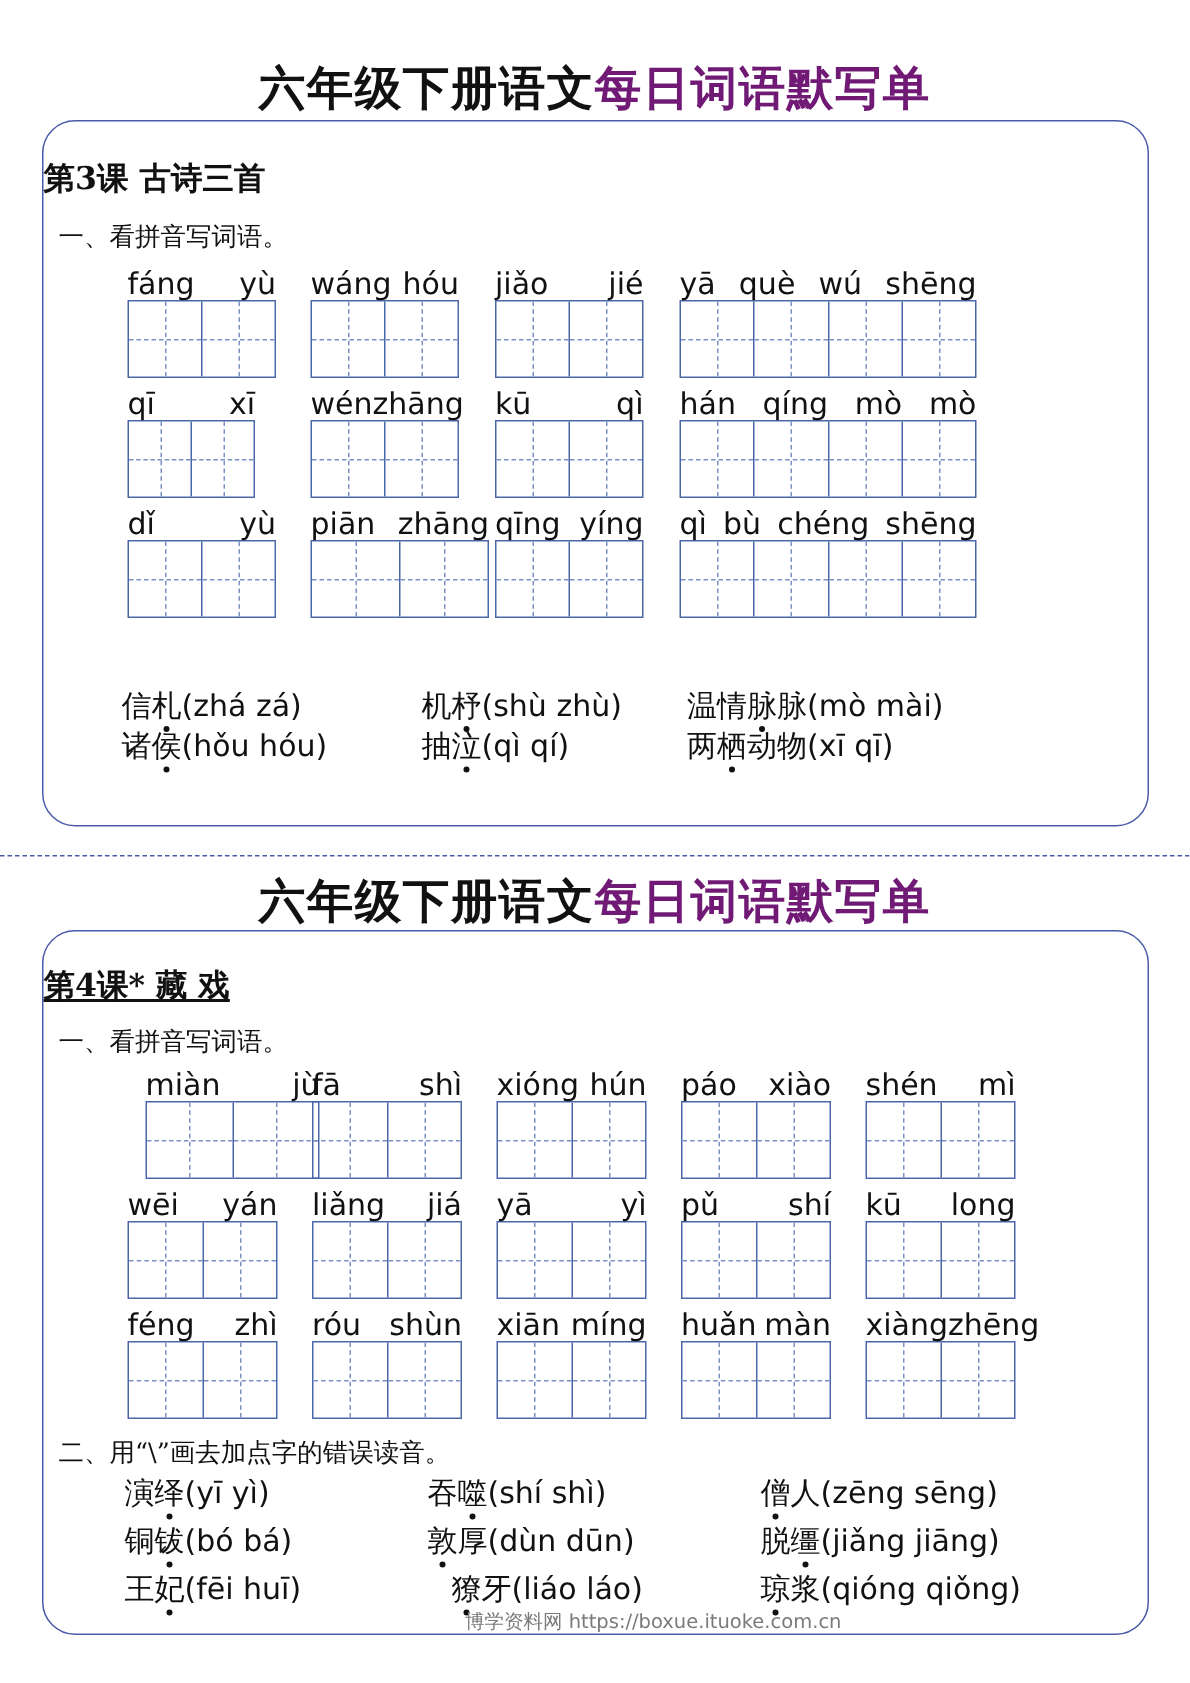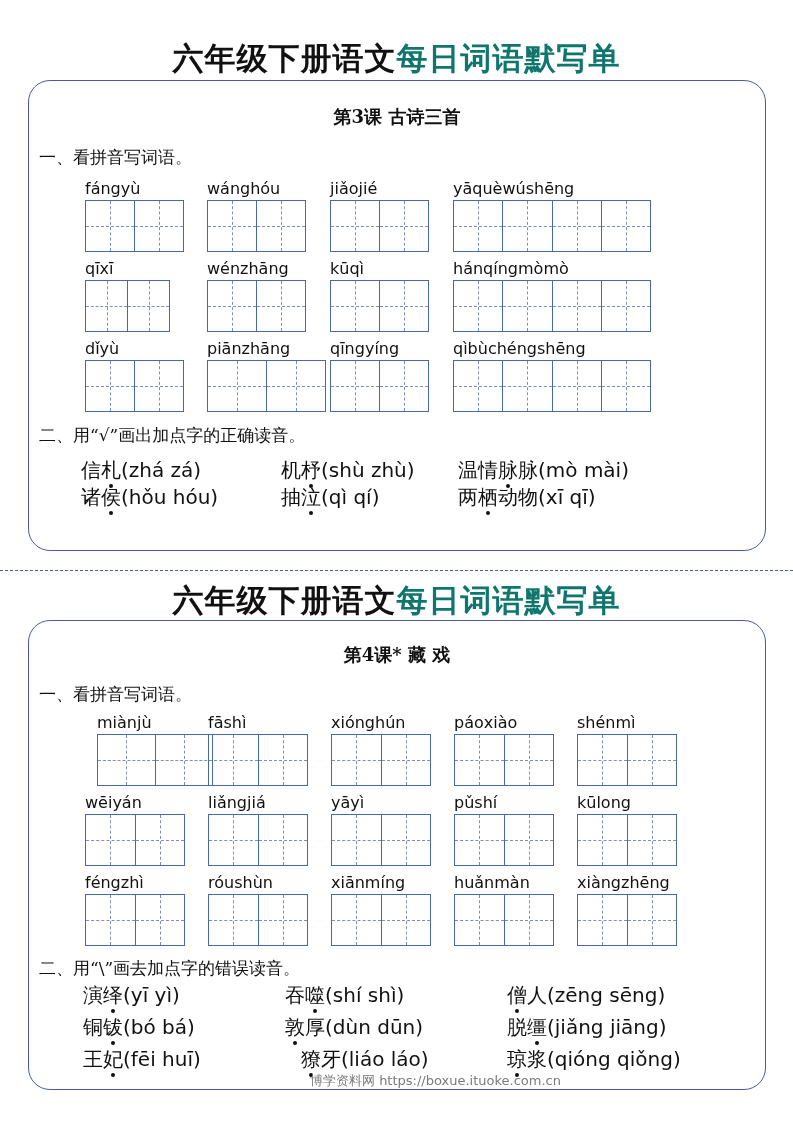--- a/index.html
+++ b/index.html
@@ -1,23 +1,23 @@
 <!DOCTYPE html>
 <html><head>
 <meta charset="utf-8">
 <style>
   html,body{margin:0;padding:0;background:#fff;}
   body{width:793px;height:1122px;position:relative;overflow:hidden;font-family:"DejaVu Sans",sans-serif;color:#111;}
   .main-title{position:absolute;left:0;width:793px;text-align:center;font-family:"DejaVu Serif",serif;font-weight:bold;font-size:31px;letter-spacing:1px;}
-  .main-title .red{color:#0f766e;}
+  .main-title .red{color:#701a75;}
   .panel{position:absolute;left:28px;width:738px;border:1.5px solid #4b5aa8;border-radius:22px;box-sizing:border-box;}
-  .lesson{position:absolute;left:0;width:100%;text-align:center;font-family:"DejaVu Serif",serif;font-weight:bold;font-size:18px;}
+  .lesson{position:absolute;left:0;width:100%;font-family:"DejaVu Serif",serif;font-weight:bold;font-size:21px;}
   .sec{position:absolute;left:10px;font-size:17px;font-family:"DejaVu Serif",serif;}
   .word{position:absolute;}
-  .py{display:flex;justify-content:flex-start;font-family:"DejaVu Sans",sans-serif;font-size:16px;height:22px;line-height:22px;white-space:nowrap;}
+  .py{display:flex;justify-content:space-between;font-family:"DejaVu Sans",sans-serif;font-size:20px;height:22px;line-height:22px;white-space:nowrap;}
   .grid{display:flex;border:1.5px solid #4a68a8;box-sizing:border-box;height:52px;}
   .cell{flex:1;position:relative;border-left:1.5px solid #4a68a8;}
   .cell:first-child{border-left:none;}
   .cell::before{content:"";position:absolute;left:50%;top:0;bottom:0;border-left:1px dashed #7a8fc2;}
   .cell::after{content:"";position:absolute;top:50%;left:0;right:0;border-top:1px dashed #7a8fc2;}
   .q{position:absolute;font-size:20px;white-space:nowrap;}
   .q .dot{position:relative;}
   .q .dot::after{content:"";position:absolute;left:50%;bottom:-6px;width:4px;height:4px;margin-left:-2px;border-radius:50%;background:#111;}
   .divider{position:absolute;left:0;width:793px;top:570px;border-top:1.5px dashed #4b5aa8;}
   .watermark{position:absolute;left:0;width:793px;text-align:center;top:1072px;font-size:13px;color:#7a7a7a;padding-left:39px;}
@@ -158,38 +158,37 @@
           <span>shēng</span>
         </div>
         <div class="grid">
           <div class="cell"></div>
           <div class="cell"></div>
           <div class="cell"></div>
           <div class="cell"></div>
         </div>
       </div>
     </div>
-  <div class="sec" style="top:343px;">二、用“√”画出加点字的正确读音。</div>
   <div id="s1q">
       <div class="q" style="left: 52px; top: 376px;"><span>信</span><span class="dot">札</span><span></span><span>(zhá   zá)</span></div>
       <div class="q" style="left: 252px; top: 376px;"><span>机</span><span class="dot">杼</span><span></span><span>(shù   zhù)</span></div>
       <div class="q" style="left: 429px; top: 376px;"><span>温情</span><span class="dot">脉</span><span>脉</span><span>(mò   mài)</span></div>
       <div class="q" style="left: 52px; top: 403px;"><span>诸</span><span class="dot">侯</span><span></span><span>(hǒu   hóu)</span></div>
       <div class="q" style="left: 252px; top: 403px;"><span>抽</span><span class="dot">泣</span><span></span><span>(qì   qí)</span></div>
       <div class="q" style="left: 429px; top: 403px;"><span>两</span><span class="dot">栖</span><span>动物</span><span>(xī   qī)</span></div>
     </div>
 </div>
 
 <div class="divider"></div>
 
 <div class="main-title" style="top:580px;">
   <span>六年级下册语文</span><span class="red">每日词语默写单</span>
 </div>
 <div class="panel" style="top:620px;height:470px;">
-  <div class="lesson" style="top:22px;">第4课*  藏  戏</div>
+  <div class="lesson" style="top:22px;text-decoration:underline;">第4课*  藏  戏</div>
   <div class="sec" style="top:62px;">一、看拼音写词语。</div>
   <div id="s2grid">
       <div class="word" style="left: 68px; top: 91px; width: 116px;">
         <div class="py">
           <span>miàn</span>
           <span>jù</span>
         </div>
         <div class="grid">
           <div class="cell"></div>
           <div class="cell"></div>

